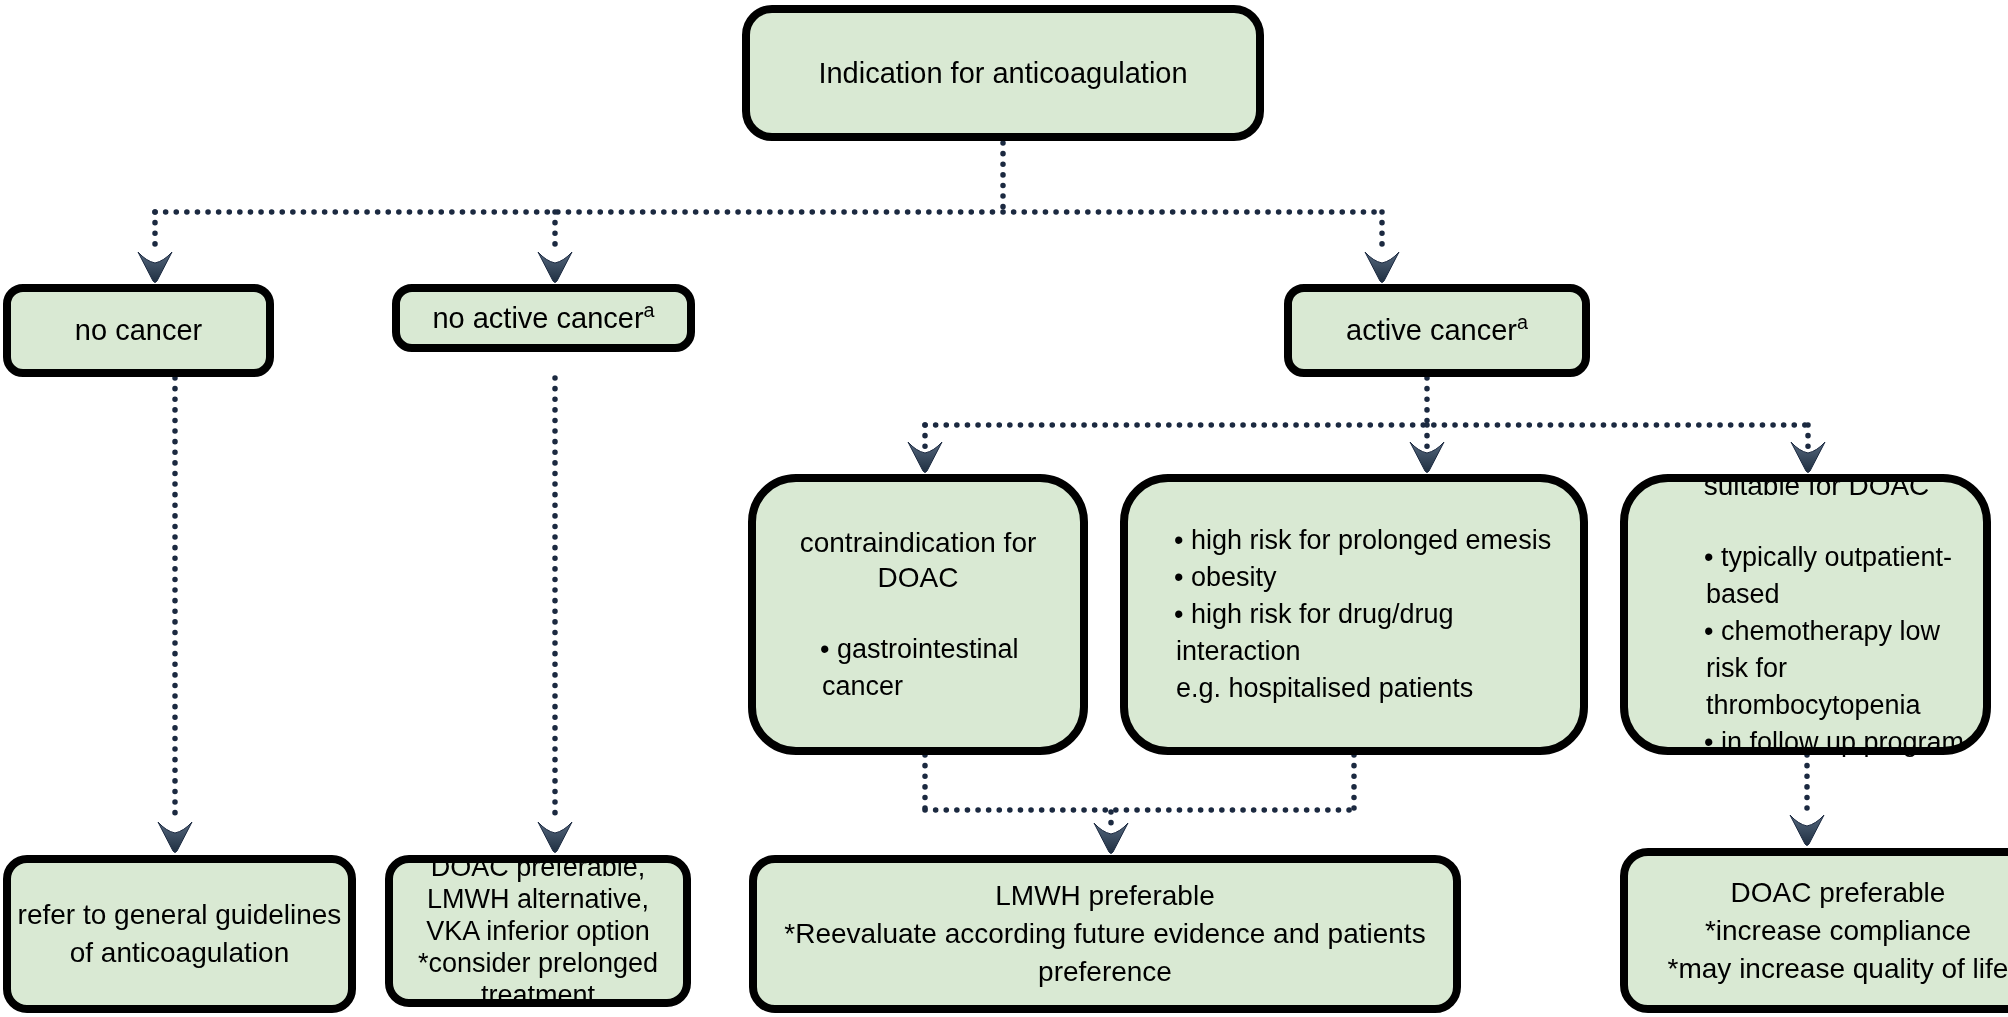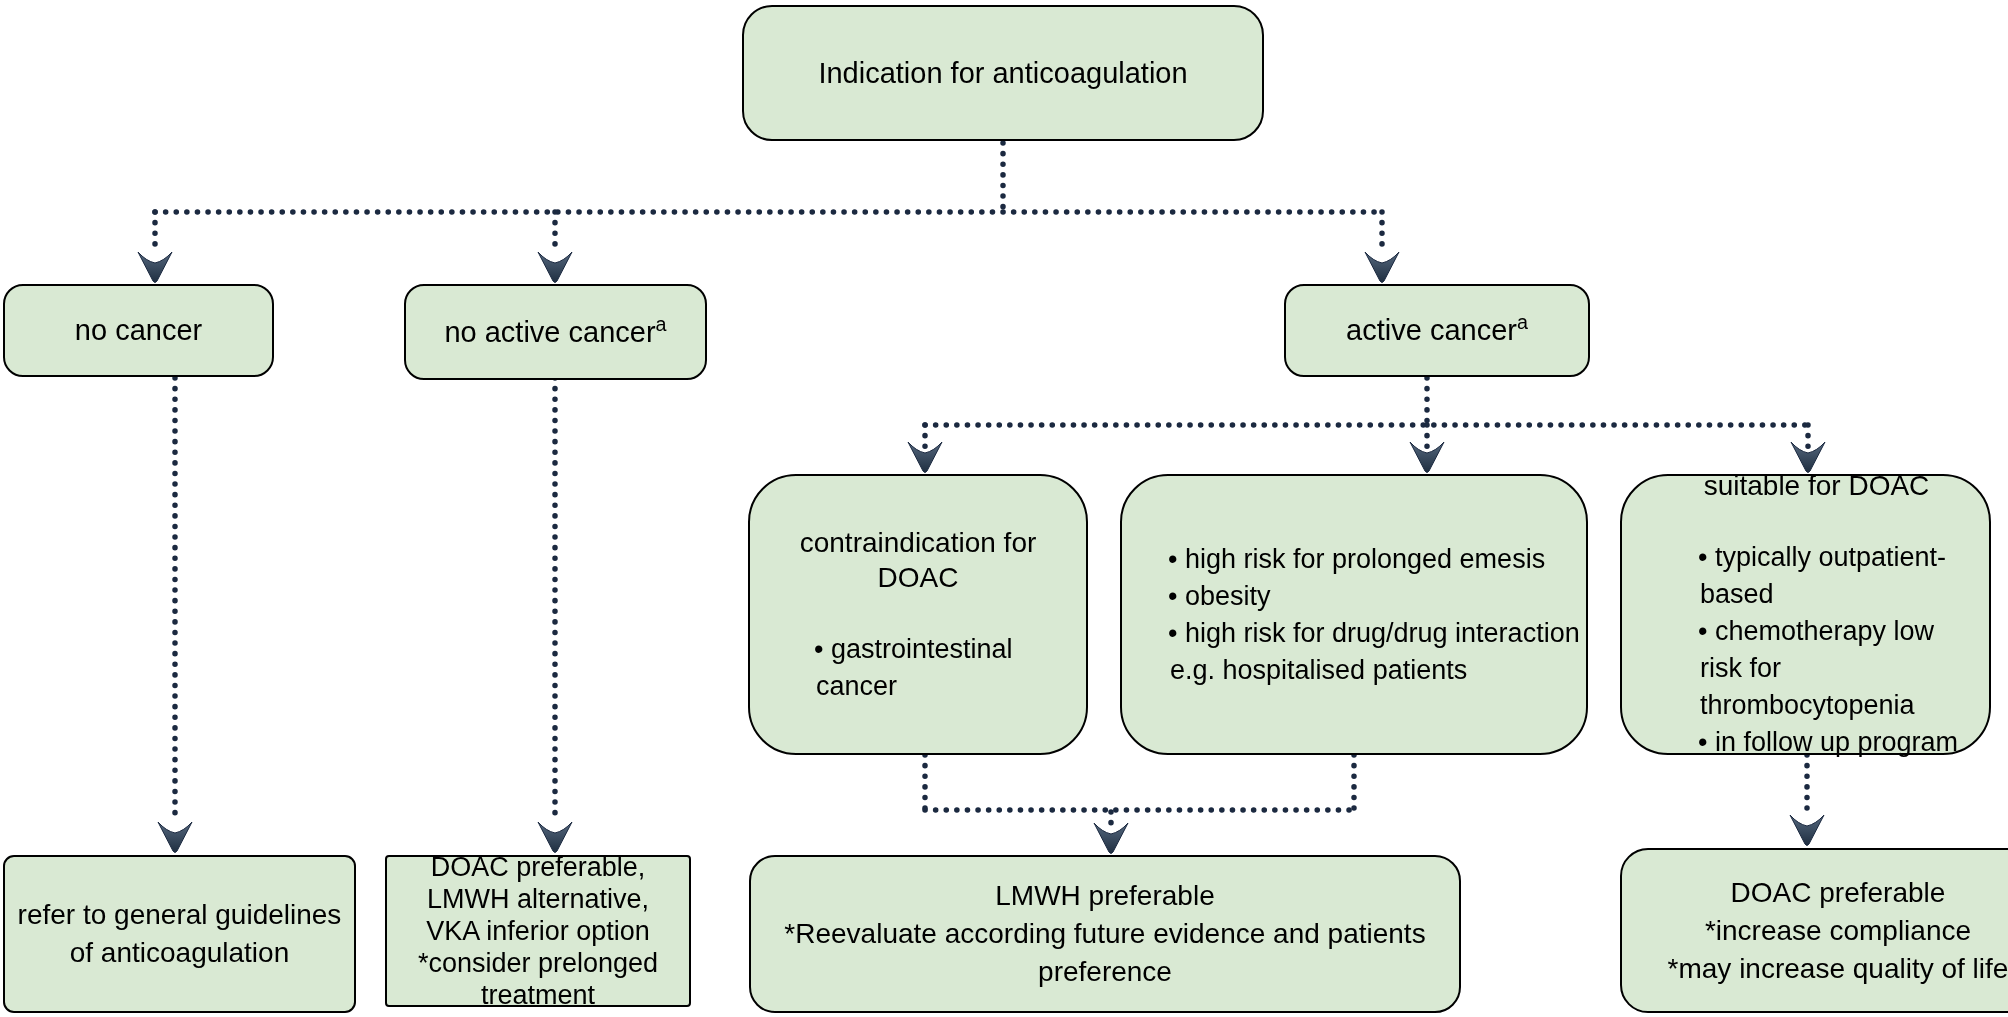--- a/index.html
+++ b/index.html
@@ -8,39 +8,39 @@
     width: 2008px;
     height: 1017px;
     background: #ffffff;
     font-family: "Liberation Sans", sans-serif;
     color: #000000;
     overflow: hidden;
   }
   .node {
     position: absolute;
     background: #d9e9d3;
-    border: 2px solid #000000;
+    border: 8px solid #000000;
     box-sizing: border-box;
     display: flex;
     flex-direction: column;
     align-items: center;
     justify-content: center;
     text-align: center;
     font-size: 29px;
     line-height: 1.25;
   }
   .node .sup { vertical-align: super; font-size: 0.68em; line-height: 0; }
   .multiline { white-space: pre-line; }
 
   
   #n-root { left: 742px; top: 5px; width: 522px; height: 136px; border-radius: 30px; }
 
   
   #n-no-cancer        { left: 3px;    top: 284px; width: 271px; height: 93px; border-radius: 20px; }
-  #n-no-active-cancer { left: 404px;  top: 284px; width: 303px; height: 96px; border-radius: 20px; }
+  #n-no-active-cancer { left: 392px;  top: 284px; width: 303px; height: 68px; border-radius: 20px; }
   #n-active-cancer    { left: 1276px; top: 284px; width: 306px; height: 93px; border-radius: 20px; margin-left: 8px; }
 
   
   .detail {
     border-radius: 48px;
     justify-content: center;
     gap: 36px;
     font-size: 28px;
     padding: 10px 6px;
   }
@@ -56,22 +56,22 @@
     text-indent: -2px;
   }
   #n-contra   { left: 748px;  top: 474px; width: 340px; height: 281px; }
   #n-contra .bullets { padding-left: 36px; }
   #n-relative { left: 1120px; top: 474px; width: 468px; height: 281px; }
   #n-relative .bullets { padding-left: 18px; }
   #n-suitable { left: 1620px; top: 474px; width: 371px; height: 281px; padding-left: 28px; }
   #n-suitable .bullets { padding-left: 26px; }
 
   
-  #n-refer    { left: 3px;    top: 855px; width: 353px; height: 158px; border-radius: 11px; font-size: 28px; line-height: 38px; }
-  #n-doac-alt { left: 385px;  top: 855px; width: 306px; height: 152px; border-radius: 4px; font-size: 27px; line-height: 32px; }
+  #n-refer    { left: 3px;    top: 855px; width: 353px; height: 158px; border-radius: 24px; font-size: 28px; line-height: 38px; }
+  #n-doac-alt { left: 385px;  top: 855px; width: 306px; height: 152px; border-radius: 24px; font-size: 27px; line-height: 32px; }
   #n-lmwh     { left: 749px;  top: 855px; width: 712px; height: 158px; border-radius: 26px; font-size: 28px; line-height: 38px; }
   #n-doac     { left: 1620px; top: 848px; width: 436px; height: 165px; border-radius: 28px; font-size: 28px; line-height: 38px; }
 
   #connectors { position: absolute; left: 0; top: 0; pointer-events: none; }
   .dotline {
     fill: none;
     stroke: #1b2940;
     stroke-width: 5.5;
     stroke-linecap: round;
     stroke-dasharray: 0.1 10.5;

